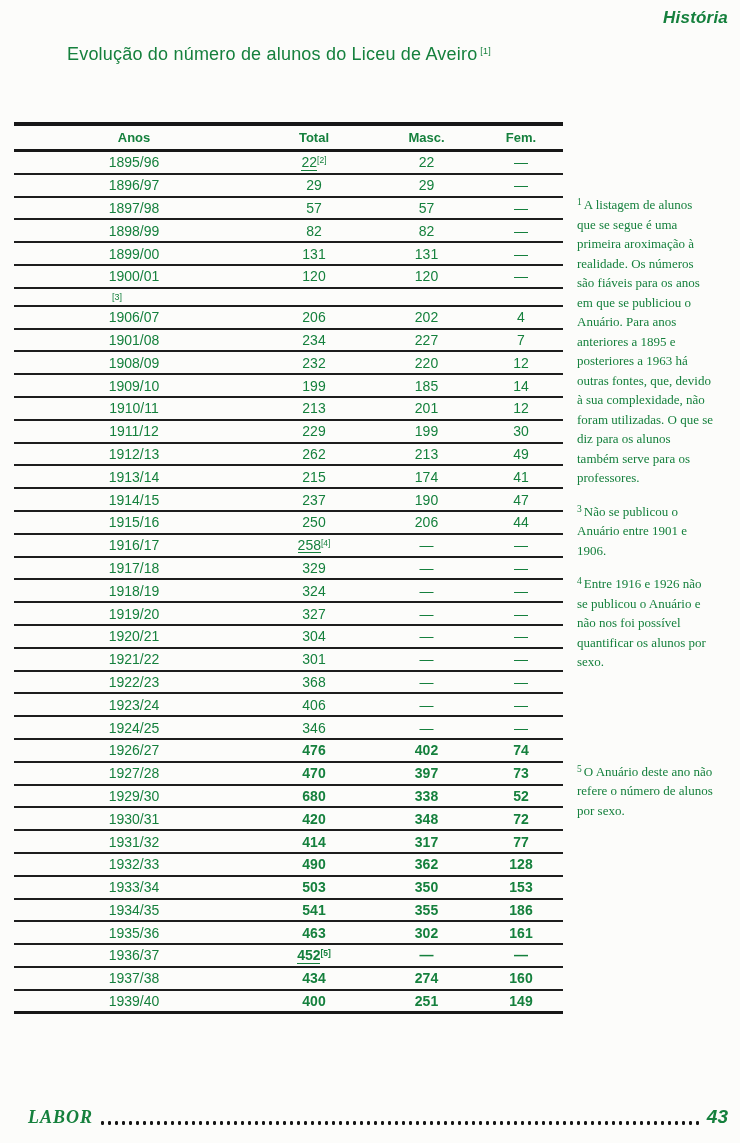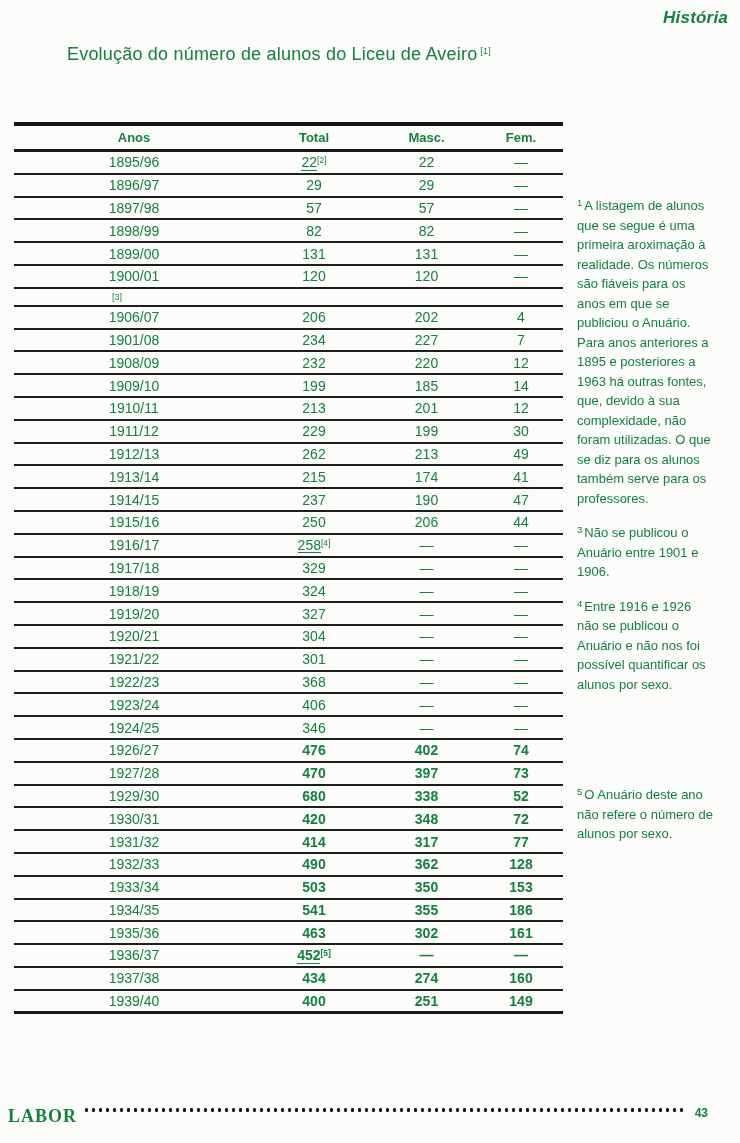--- a/index.html
+++ b/index.html
@@ -53,39 +53,39 @@
   .u{display:inline-block;line-height:1.05;border-bottom:1.5px solid currentColor;}
   tr.note-row td{height:14px;border-bottom:2px solid #1d1d1d;}
   tr.note-row td.anos{text-align:left;padding-left:98px;}
   tr.note-row sup{font-size:9px;vertical-align:2px;}
 
   
   .footnotes{
     position:absolute;left:577px;top:193px;width:153px;
     font-size:13px;line-height:19.5px;
   }
-  .footnote{margin:0 16px 12px 0;}
+  .footnote{margin:0 16px 12px 0;font-family:Liberation Serif, serif;}
   .footnote sup{font-size:9.5px;vertical-align:4px;margin-right:2px;}
   .footnote.gap{margin-top:88px;}
 
   
   .page-footer{
-    position:absolute;left:8px;top:1106px;width:700px;
-    display:flex;align-items:flex-start;
+    position:absolute;left:28px;top:1106px;width:700px;
+    display:flex;align-items:flex-end;font-style:italic;
   }
   .journal-name{
     font-family:"Liberation Serif", serif;
     font-weight:700;font-size:18px;letter-spacing:1px;
   }
   .dotted-leader{
     flex:1;height:6px;margin:0 8px 3px 6px;
     background-image:radial-gradient(circle, #151515 1.7px, transparent 2px);
     background-size:7px 6px;background-position:0 1px;background-repeat:repeat-x;
   }
-  .page-number{font-weight:700;font-size:12px;}
+  .page-number{font-weight:700;font-size:19px;}
 </style>
 </head>
 <body>
 
 <div class="page">
 
   <div class="section-label">História</div>
 
   <div class="page-title">
     <span>Evolução do número de alunos do Liceu de Aveiro</span><sup>[1]</sup>

